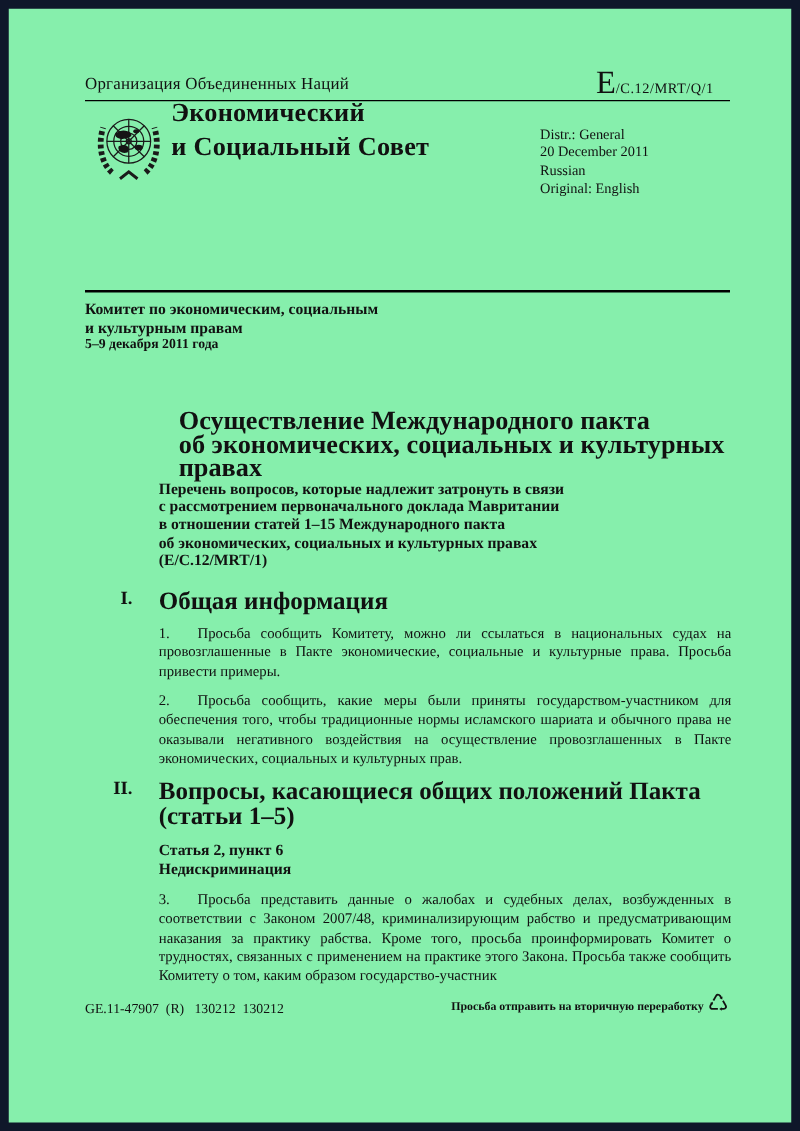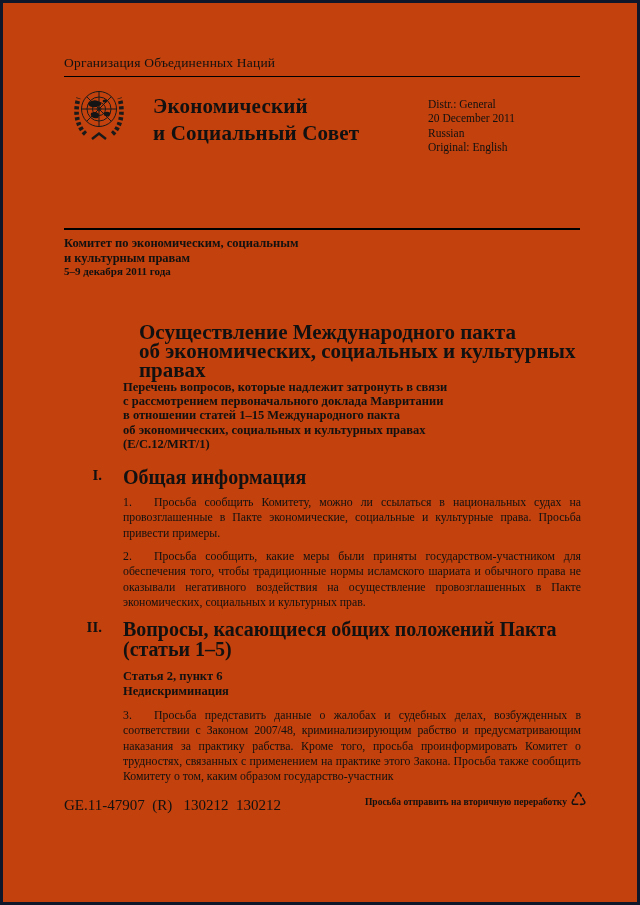--- a/index.html
+++ b/index.html
@@ -6,33 +6,33 @@
   html, body { background: #ffffff; }
   body {
     width: 640px; height: 905px;
     font-family: "Liberation Serif", "DejaVu Serif", serif;
     color: #111;
     position: relative;
     overflow: hidden;
   }
   .page {
     position: absolute; inset: 0;
-    background: #c2410c;
-    border: 3px solid #0f172a;
+    background: #86efac;
+    border: 7px solid #0f172a;
   }
   .abs { position: absolute; }
 
   
   .org-name { left: 61px; top: 52px; font-size: 13.5px; letter-spacing: 0.2px; }
   .doc-symbol { right: 62px; top: 44px; text-align: right; white-space: nowrap; }
   .doc-symbol .big-e { font-size: 26px; font-weight: 400; }
   .doc-symbol .rest { font-size: 11.5px; letter-spacing: 0.4px; }
   .rule-1 { left: 61px; top: 73px; width: 516px; height: 1px; background: #000; }
 
-  .council-title { left: 130px; top: 90px; font-size: 21px; font-weight: 700; line-height: 27px; letter-spacing: 0.2px; margin-left: 20px; }
+  .council-title { left: 130px; top: 70px; font-size: 21px; font-weight: 700; line-height: 27px; letter-spacing: 0.2px; }
   .distr-block { left: 425px; top: 94px; font-size: 11.5px; line-height: 14.4px; }
   .distr-block div { white-space: nowrap; }
 
   .emblem { left: 66px; top: 80px; width: 60px; height: 62px; }
 
   .rule-2 { left: 61px; top: 225px; width: 516px; height: 2px; background: #000; }
 
   
   .committee { left: 61px; top: 233px; }
   .committee .name { font-size: 12.5px; font-weight: 700; line-height: 14.5px; }
@@ -58,38 +58,41 @@
     left: 120px; width: 458px;
     font-size: 11.8px; line-height: 15.3px;
     text-align: justify;
   }
   .p1 { top: 492px; }
   .p2 { top: 546px; }
   .p3 { top: 705px; }
   .pnum { display: inline-block; width: 31px; }
 
   
-  .footer-left { left: 61px; top: 794px; font-size: 15px; white-space: pre; }
+  .footer-left { left: 61px; top: 794px; font-size: 11px; white-space: pre; }
   .footer-right {
     right: 50px; top: 789px;
     display: flex; align-items: center; gap: 3px;
   }
   .footer-right .note { font-size: 9.5px; font-weight: 700; white-space: nowrap; }
   .footer-right .recycle {
     font-family: "DejaVu Sans", sans-serif;
     font-size: 19px; line-height: 19px; font-weight: 400;
     position: relative; top: -2px;
   }
 </style>
 </head>
 <body>
 
 <div class="page">
 
   <div class="abs org-name">Организация Объединенных Наций</div>
+  <div class="abs doc-symbol">
+    <span class="big-e">E</span><span class="rest">/C.12/MRT/Q/1</span>
+  </div>
   <div class="abs rule-1"></div>
 
   <svg class="abs emblem" viewBox="0 0 60 62" xmlns="http://www.w3.org/2000/svg">
     <g stroke="#1a1a1a" fill="none" stroke-width="1">
       <circle cx="30" cy="26" r="17.5"></circle>
       <circle cx="30" cy="26" r="12"></circle>
       <circle cx="30" cy="26" r="6.5"></circle>
       <circle cx="30" cy="26" r="2"></circle>
       <line x1="12.5" y1="26" x2="47.5" y2="26"></line>
       <line x1="30" y1="8.5" x2="30" y2="43.5"></line>

